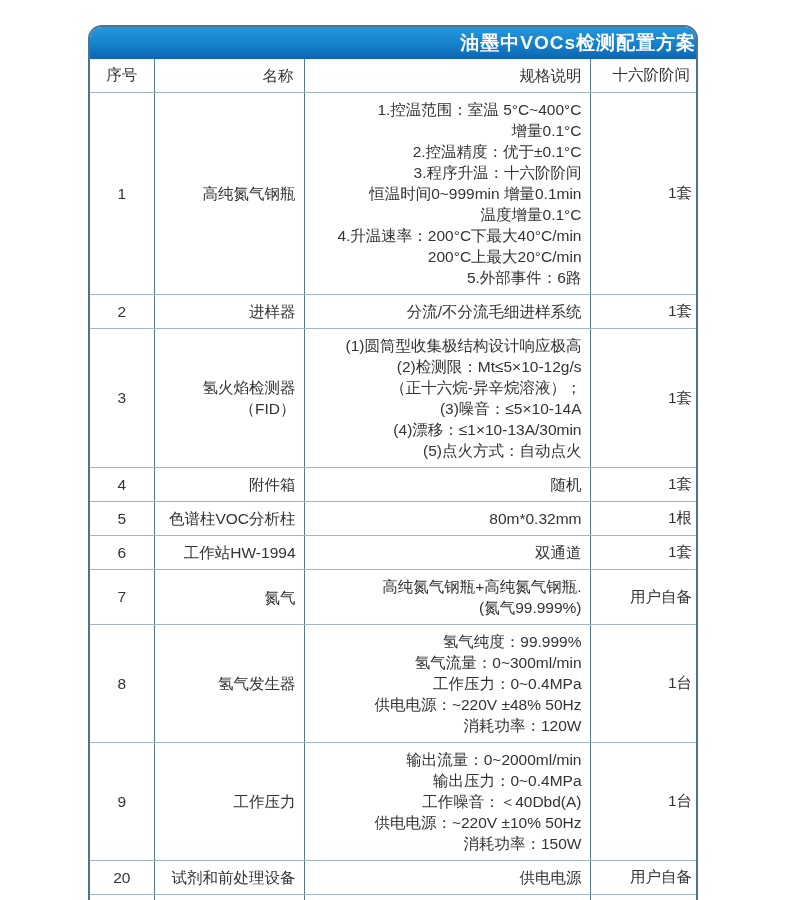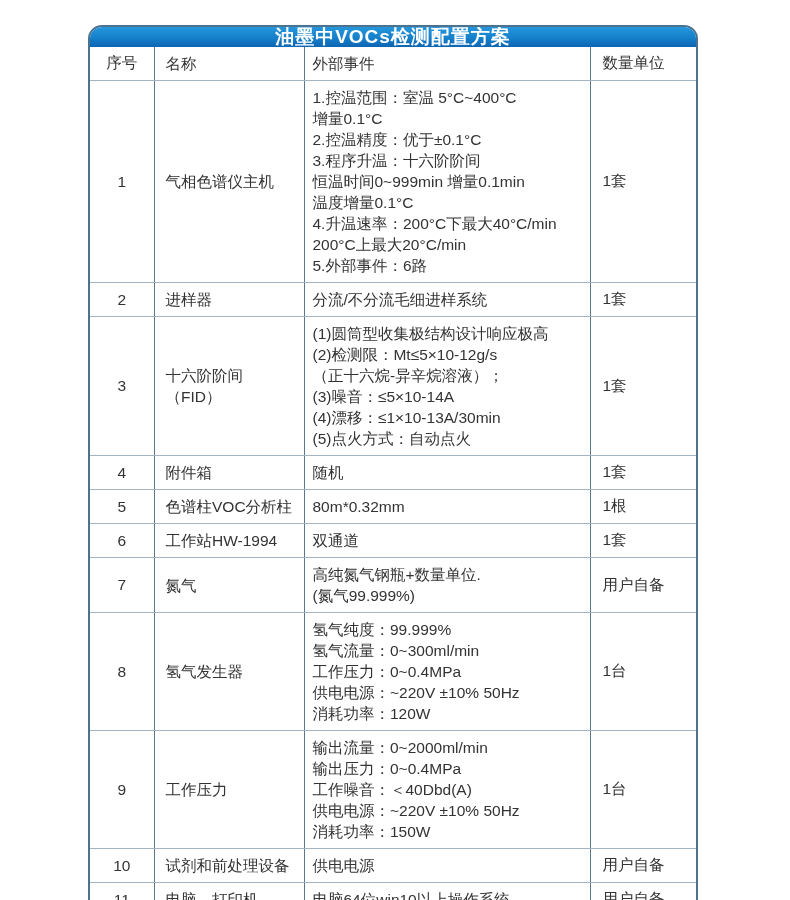--- a/index.html
+++ b/index.html
@@ -14,25 +14,25 @@
     position: absolute;
     left: 88px;
     top: 25px;
     width: 610px;
     border: 2px solid #4c7290;
     border-radius: 14px;
     overflow: hidden;
     background: #ffffff;
   }
   .titlebar {
-    height: 20px;
+    height: 32px;
     background: linear-gradient(180deg, #2597dd 0%, #1580cb 55%, #0d65b2 100%);
     display: flex;
     align-items: center;
-    justify-content: center;
+    justify-content: flex-end;
   }
   .titlebar span {
     color: #ffffff;
     font-size: 19px;
     font-weight: bold;
     letter-spacing: 1px;
   }
   table {
     width: 100%;
     border-collapse: collapse;
@@ -42,21 +42,21 @@
   col.w-name { width: 150px; }
   col.w-spec { width: 286px; }
   col.w-qty  { width: 110px; }
   th, td {
     font-size: 15.5px;
     color: #333333;
     vertical-align: middle;
     border-right: 1px solid #56788e;
     border-bottom: 1px solid #a2b4c2;
     padding: 5px 8px;
-    text-align: left;
+    text-align: right;
     font-weight: normal;
   }
   th:last-child, td:last-child { border-right: none; }
   tbody tr:last-child td { border-bottom: none; }
   thead th { height: 31px; padding: 4px 10px; }
   .c-no { text-align: center; }
   .c-name { padding-left: 11px; line-height: 21px; }
   .c-spec {
     white-space: pre-line;
     line-height: 21px;
@@ -75,48 +75,48 @@
     <colgroup>
       <col class="w-no">
         <col class="w-name">
         <col class="w-spec">
         <col class="w-qty">
     </colgroup>
     <thead>
       <tr>
         <th class="c-no">序号</th>
         <th class="c-name">名称</th>
-        <th class="c-spec">外部事件</th>
-        <th class="c-qty">数量单位</th>
+        <th class="c-spec">规格说明</th>
+        <th class="c-qty">十六阶阶间</th>
       </tr>
     </thead>
     <tbody id="table-body">
         <tr>
           <td class="c-no">1</td>
-          <td class="c-name">气相色谱仪主机</td>
+          <td class="c-name">高纯氮气钢瓶</td>
           <td class="c-spec">1.控温范围：室温 5°C~400°C
 增量0.1°C
 2.控温精度：优于±0.1°C
 3.程序升温：十六阶阶间
 恒温时间0~999min 增量0.1min
 温度增量0.1°C
 4.升温速率：200°C下最大40°C/min
 200°C上最大20°C/min
 5.外部事件：6路</td>
           <td class="c-qty">1套</td>
         </tr>
         <tr>
           <td class="c-no">2</td>
           <td class="c-name">进样器</td>
           <td class="c-spec">分流/不分流毛细进样系统</td>
           <td class="c-qty">1套</td>
         </tr>
         <tr>
           <td class="c-no">3</td>
-          <td class="c-name">十六阶阶间（FID）</td>
+          <td class="c-name">氢火焰检测器（FID）</td>
           <td class="c-spec">(1)圆筒型收集极结构设计响应极高
 (2)检测限：Mt≤5×10-12g/s
 （正十六烷-异辛烷溶液）；
  (3)噪音：≤5×10-14A
 (4)漂移：≤1×10-13A/30min
 (5)点火方式：自动点火</td>
           <td class="c-qty">1套</td>
         </tr>
         <tr>
           <td class="c-no">4</td>
@@ -132,46 +132,46 @@
         </tr>
         <tr>
           <td class="c-no">6</td>
           <td class="c-name">工作站HW-1994</td>
           <td class="c-spec">双通道</td>
           <td class="c-qty">1套</td>
         </tr>
         <tr>
           <td class="c-no">7</td>
           <td class="c-name">氮气</td>
-          <td class="c-spec">高纯氮气钢瓶+数量单位.
+          <td class="c-spec">高纯氮气钢瓶+高纯氮气钢瓶.
 (氮气99.999%)</td>
           <td class="c-qty">用户自备</td>
         </tr>
         <tr>
           <td class="c-no">8</td>
           <td class="c-name">氢气发生器</td>
           <td class="c-spec">氢气纯度：99.999%
 氢气流量：0~300ml/min
 工作压力：0~0.4MPa
-供电电源：~220V ±10% 50Hz
+供电电源：~220V ±48% 50Hz
 消耗功率：120W</td>
           <td class="c-qty">1台</td>
         </tr>
         <tr>
           <td class="c-no">9</td>
           <td class="c-name">工作压力</td>
           <td class="c-spec">输出流量：0~2000ml/min
 输出压力：0~0.4MPa
 工作噪音：＜40Dbd(A)
 供电电源：~220V ±10% 50Hz
 消耗功率：150W</td>
           <td class="c-qty">1台</td>
         </tr>
         <tr>
-          <td class="c-no">10</td>
+          <td class="c-no">20</td>
           <td class="c-name">试剂和前处理设备</td>
           <td class="c-spec">供电电源</td>
           <td class="c-qty">用户自备</td>
         </tr>
         <tr>
           <td class="c-no">11</td>
           <td class="c-name">电脑、打印机</td>
           <td class="c-spec">电脑64位win10以上操作系统</td>
           <td class="c-qty">用户自备</td>
         </tr>

